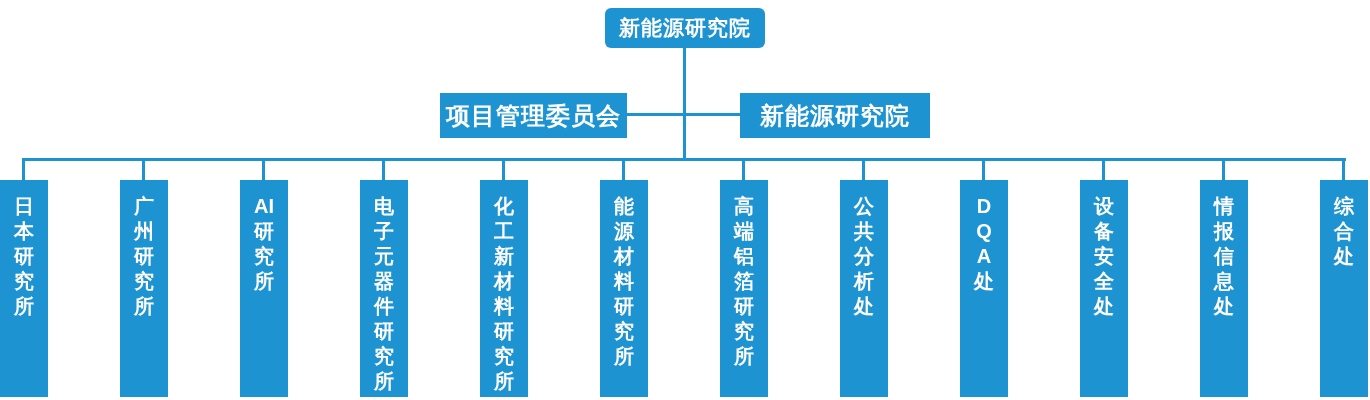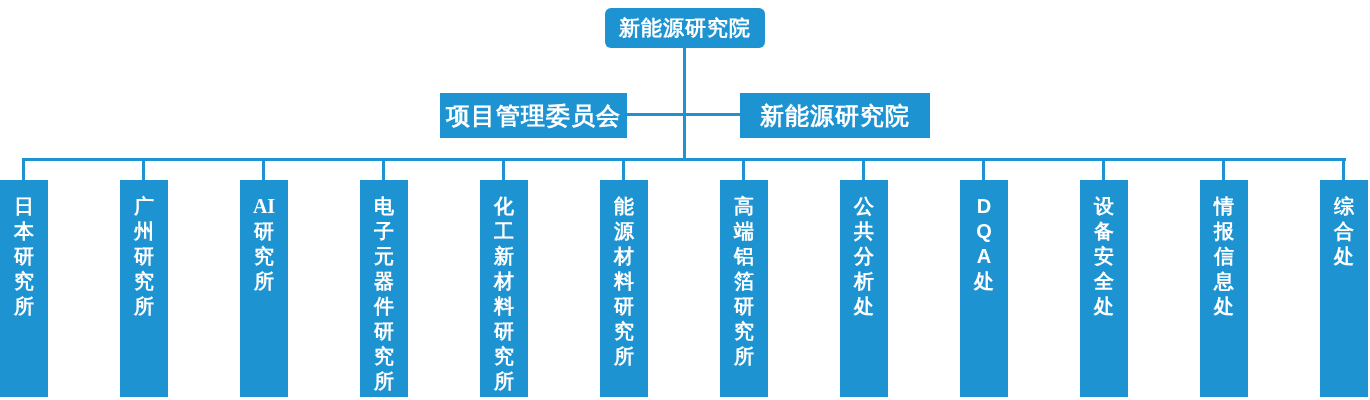--- a/index.html
+++ b/index.html
@@ -57,21 +57,21 @@
       </div>
       <div class="line drop" style="left: 142px;"></div>
       <div class="dept" title="广州研究所" style="left: 120px;">
         <span class="dept-line">广</span>
         <span class="dept-line">州</span>
         <span class="dept-line">研</span>
         <span class="dept-line">究</span>
         <span class="dept-line">所</span>
       </div>
       <div class="line drop" style="left: 262px;"></div>
-      <div class="dept" title="AI研究所" style="left: 240px; font-family: Liberation Serif, serif;">
+      <div class="dept" title="AI研究所" style="left: 240px;">
         <span class="dept-line">AI</span>
         <span class="dept-line">研</span>
         <span class="dept-line">究</span>
         <span class="dept-line">所</span>
       </div>
       <div class="line drop" style="left: 382px;"></div>
       <div class="dept" title="电子元器件研究所" style="left: 360px;">
         <span class="dept-line">电</span>
         <span class="dept-line">子</span>
         <span class="dept-line">元</span>

